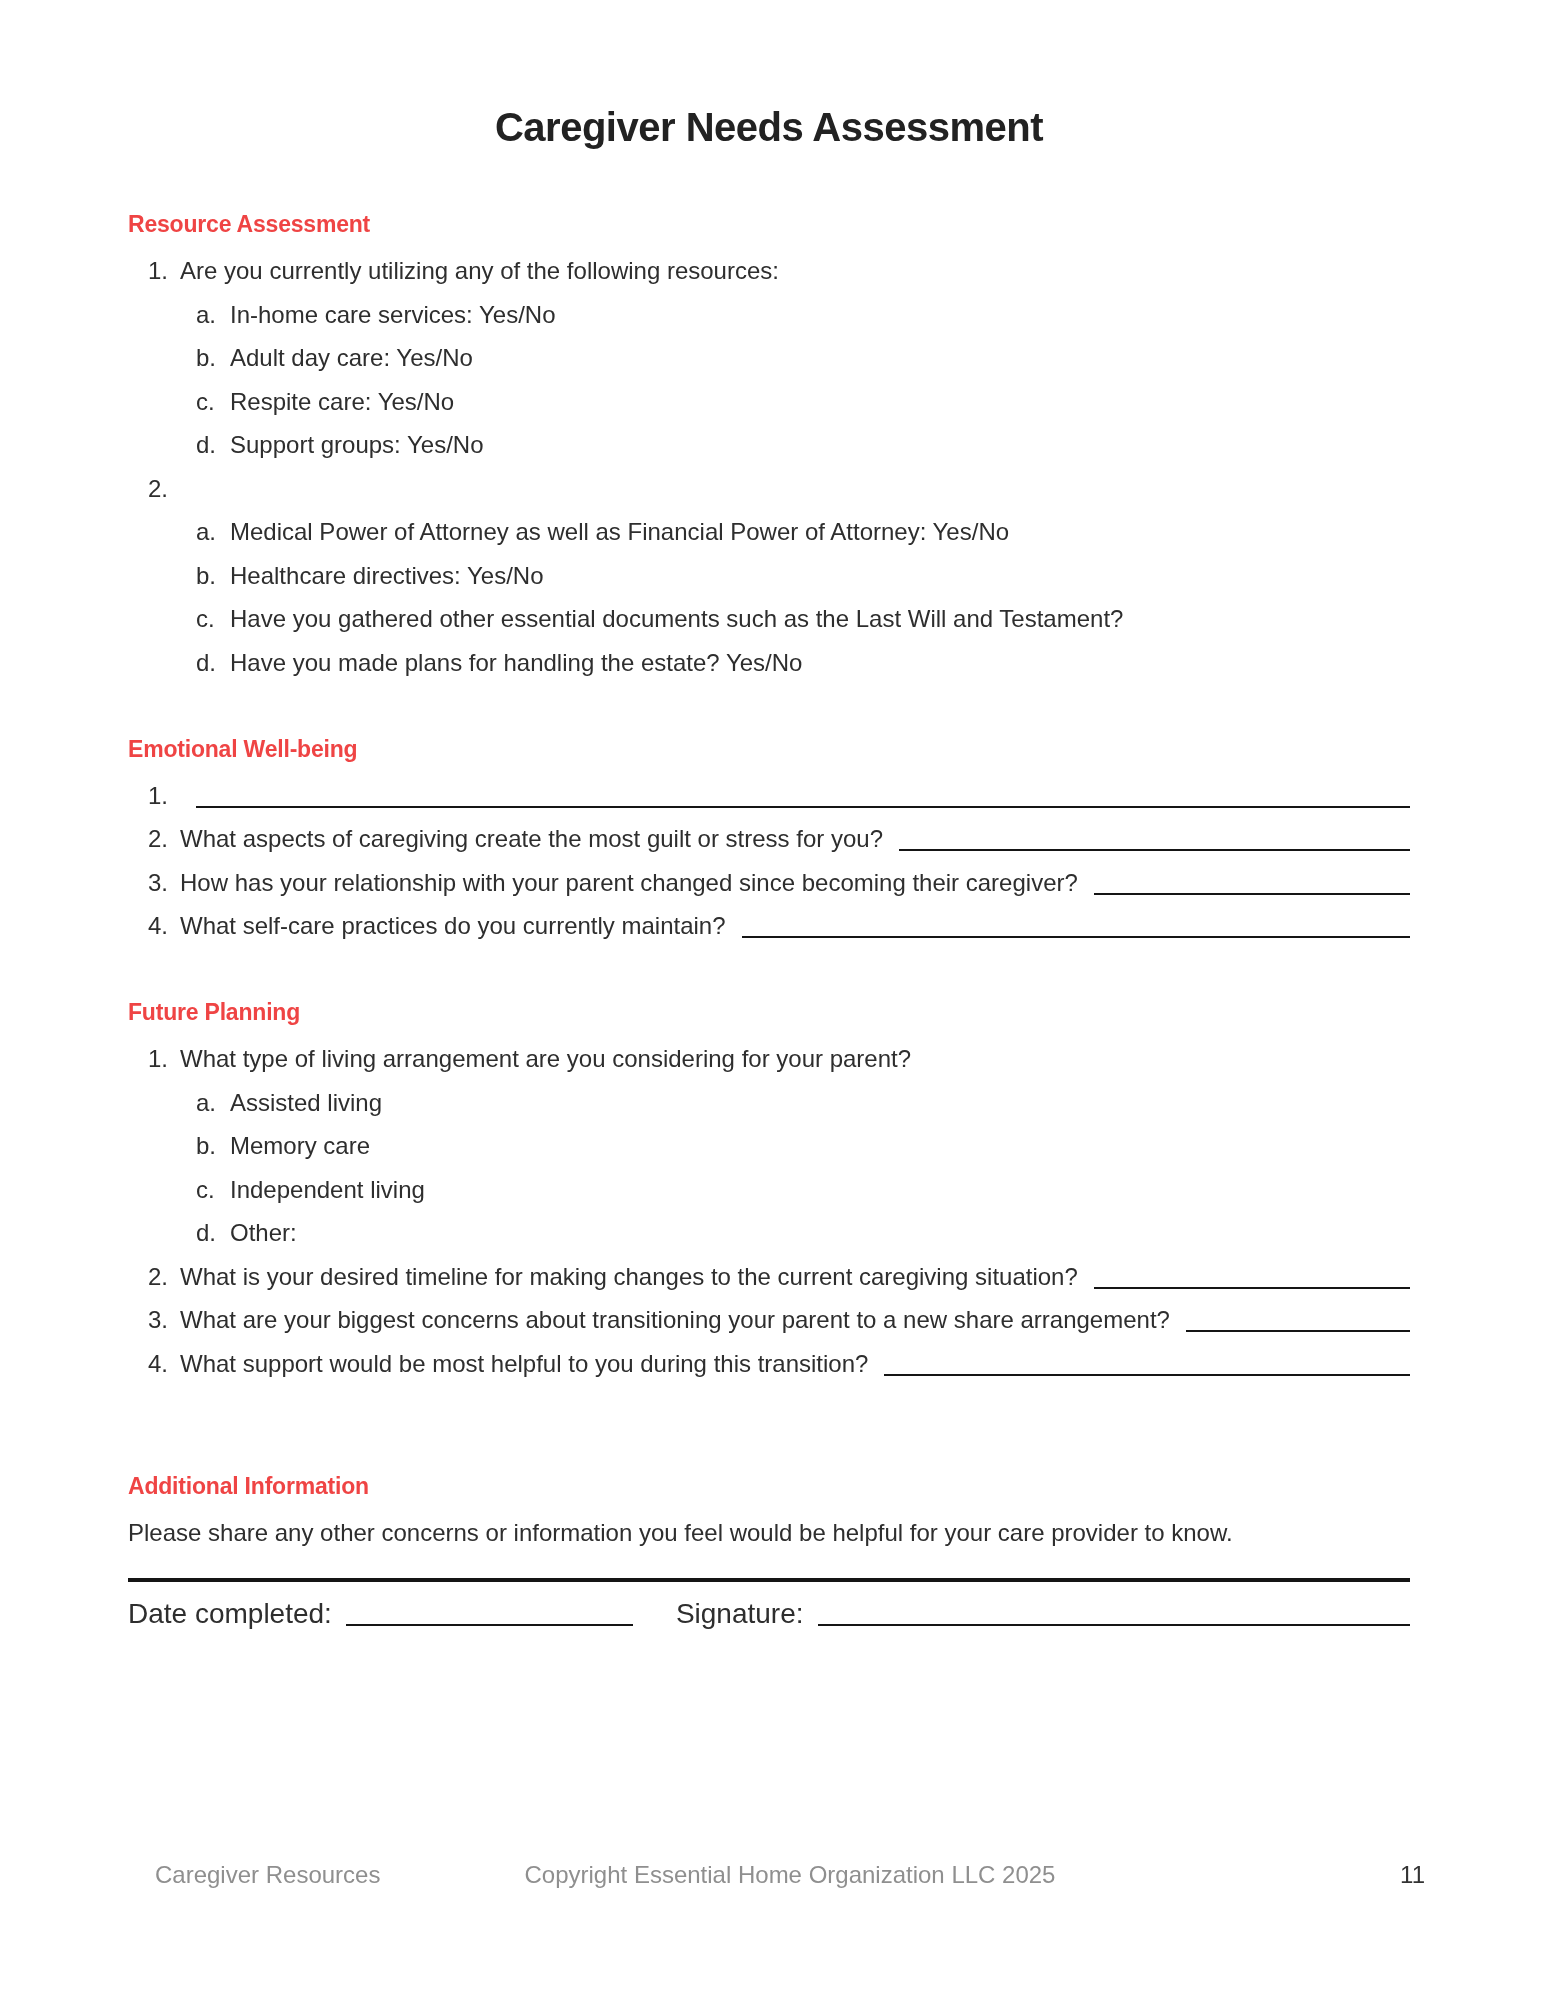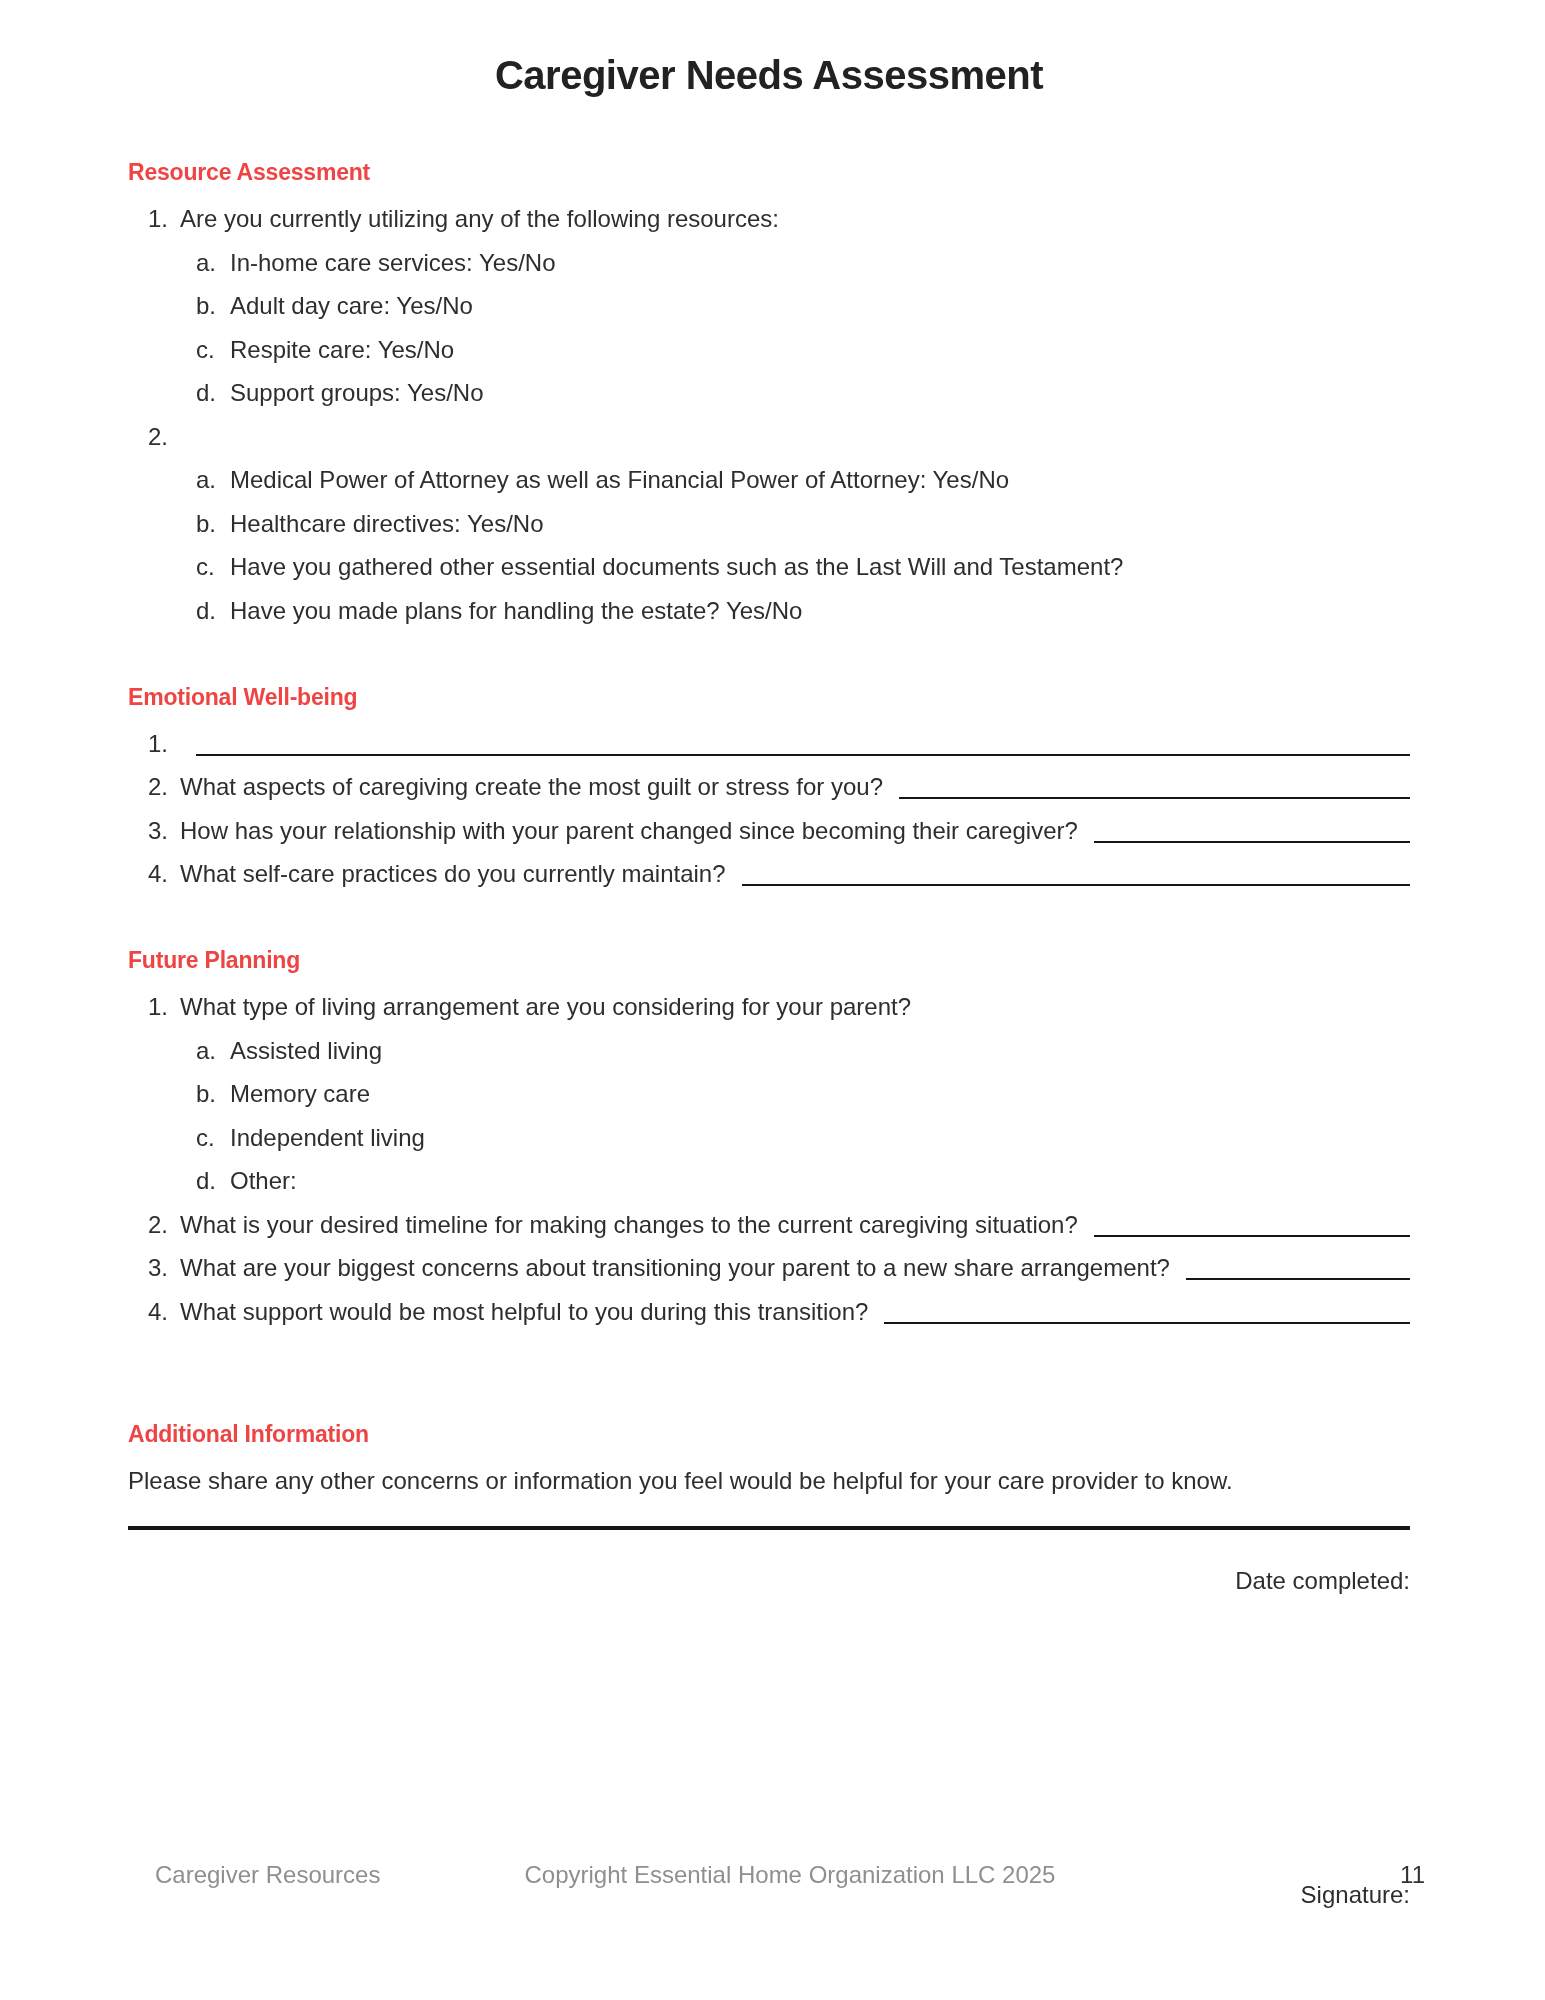--- a/index.html
+++ b/index.html
@@ -1,21 +1,21 @@
 <!DOCTYPE html>
 <html><head>
 <meta charset="utf-8">
 <style>
   html,body { margin:0; padding:0; background:#ffffff; }
   body {
     width:1545px; height:2000px; position:relative;
     font-family:"Liberation Sans", sans-serif;
     color:#2e2e2e; -webkit-font-smoothing:antialiased;
   }
-  .page { padding:52px 135px 0 128px; position:relative; }
+  .page { padding:104px 135px 0 128px; position:relative; }
 
   h1.doc-title {
     font-size:40px; line-height:46px; font-weight:700;
     color:#222; text-align:center; margin:0; letter-spacing:-0.5px;
   }
   h2.sec-heading {
     font-size:23px; line-height:28px; font-weight:700;
     color:#ef4444; margin:60px 0 20px 0; letter-spacing:-0.2px;
   }
   h2.first { margin-top:60px; }
@@ -41,21 +41,21 @@
 
   .intro-line { font-size:24px; line-height:25px; margin:19px 0 0 0; }
 
   .divider {
     border:none; border-top:4px solid #151515;
     margin:33px 0 0 0;
   }
 
   .signoff-row {
     display:flex; align-items:flex-end;
-    font-size:24px; line-height:25px; margin-top:38px;flex-direction:column;
+    font-size:28px; line-height:25px; margin-top:19px;
   }
   .blank-date { flex:0 0 287px; border-bottom:2.5px solid #151515; margin-left:14px; height:2px; }
   .sig-label  { margin-left:43px; white-space:nowrap; }
   .blank-sig  { flex:1 1 auto; border-bottom:2.5px solid #151515; margin-left:14px; height:2px; }
 
   .footer {
     position:absolute; top:1862px; left:155px; right:120px;
     display:flex; align-items:baseline;
     font-size:24px; line-height:25px; color:#8f8f8f;justify-content:center;
   }

